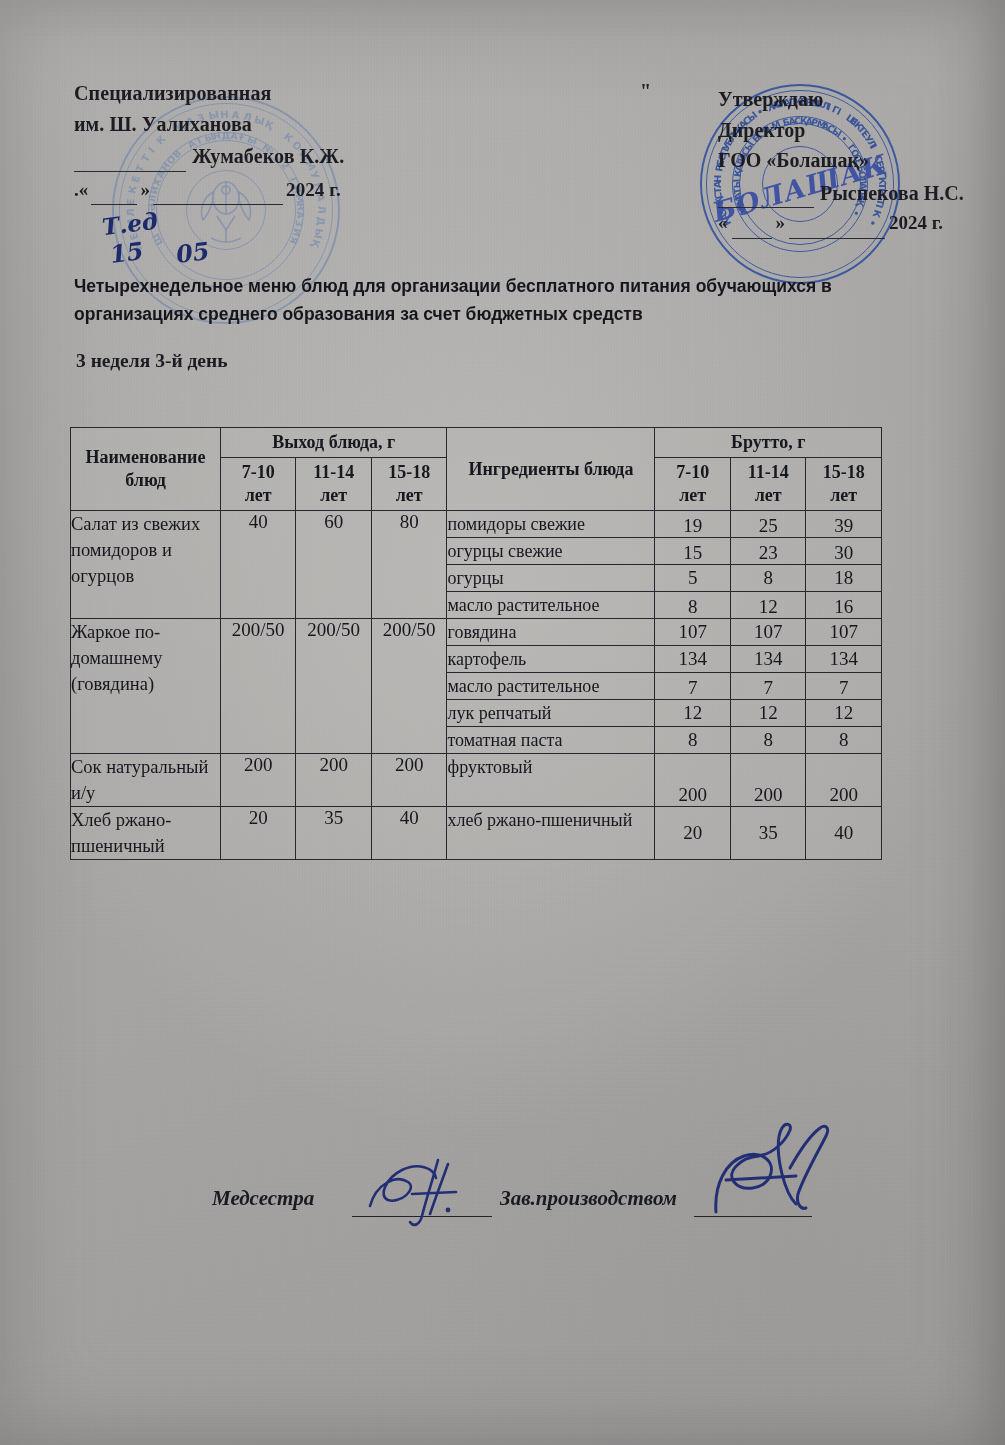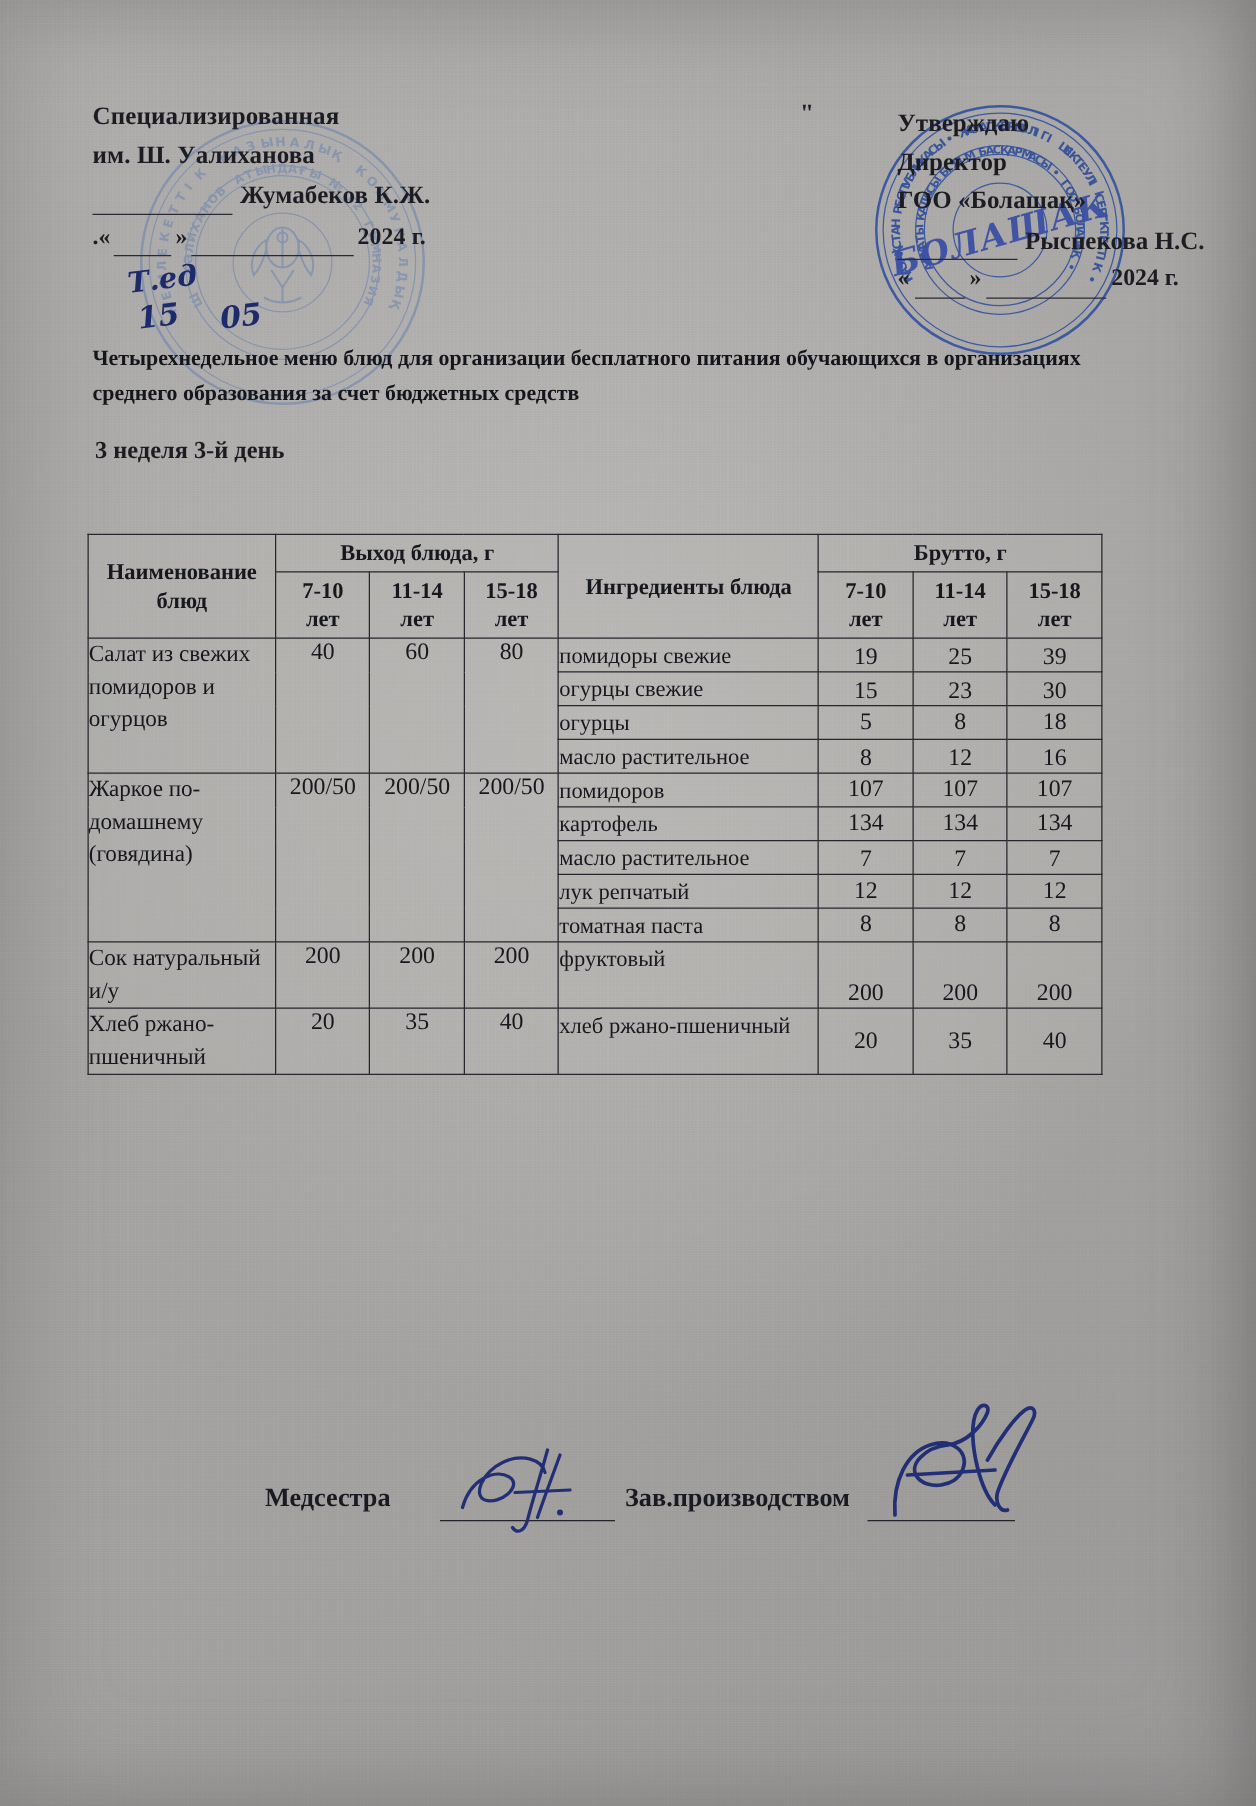--- a/index.html
+++ b/index.html
@@ -67,21 +67,21 @@
 
   .stamp-scrawl{
     position:absolute;left:50%;top:52%;
     transform:translate(-50%,-50%) rotate(-16deg);
     font-family:"DejaVu Serif",serif;font-weight:700;font-style:italic;
     font-size:27px;letter-spacing:1px;color:#2d44a4;opacity:.95;white-space:nowrap;
   }
 
   
   .doc-title{position:absolute;left:74px;top:272px;width:812px;
-    font-family:Liberation Serif, serif;font-weight:700;font-size:17.5px;line-height:28px;color:#15151c;}
+    font-family:Liberation Sans, sans-serif;font-weight:700;font-size:17.5px;line-height:28px;color:#15151c;}
   .week-day{position:absolute;left:76px;top:347px;width:200px;font-size:19.5px;line-height:27px;font-weight:700;}
 
   
   table.menu{
     position:absolute;left:70px;top:427px;width:812px;
     border-collapse:collapse;
     font-size:18px;
     background:rgba(186,184,182,0.30);
   }
   table.menu th, table.menu td{
@@ -99,21 +99,21 @@
   .c-name{width:140px;vertical-align:top;padding:4px 3px 4px 5px;line-height:26px;font-size:18.5px;}
   .c-out{width:68px;text-align:center;vertical-align:top;padding-top:6px;font-size:19px;}
   .c-ing{vertical-align:top;padding:4px 4px 4px 5px;line-height:26px;font-size:18px;}
   .c-val{width:68px;text-align:center;vertical-align:bottom;padding-bottom:7px;font-size:19px;}
   .c-val.mid{vertical-align:middle;padding-bottom:0;}
   .blockline td,.blockline th{border-top-width:2.4px;}
   .tbl-outer-top{border-top-width:2.4px;}
 
   
   .footer{position:absolute;left:0;top:1160px;width:1005px;height:70px;}
-  .f-label{position:absolute;font-family:"Liberation Serif",serif;font-weight:700;font-size:21px;color:#1a1a22;}
+  .f-label{position:absolute;font-family:"Liberation Serif",serif;font-style:italic;font-weight:700;font-size:21px;color:#1a1a22;}
   .f-line{position:absolute;border-bottom:1.7px solid #23232b;height:0;}
 </style>
 </head>
 <body>
 
 <div class="paper"></div>
 <div class="noise"></div>
 
 <div class="stamp stamp-l">
   <div class="ring" style="inset:0;"></div>
@@ -415,21 +415,21 @@
         <td class="c-ing">масло растительное</td>
         <td class="c-val">8</td>
         <td class="c-val">12</td>
         <td class="c-val">16</td>
       </tr>
       <tr class="blockline">
         <td class="c-name" rowspan="5">Жаркое по-домашнему (говядина)</td>
         <td class="c-out" rowspan="5">200/50</td>
         <td class="c-out" rowspan="5">200/50</td>
         <td class="c-out" rowspan="5">200/50</td>
-        <td class="c-ing">помидоров</td>
+        <td class="c-ing">говядина</td>
         <td class="c-val mid">107</td>
         <td class="c-val mid">107</td>
         <td class="c-val mid">107</td>
       </tr>
       <tr>
         <td class="c-ing">картофель</td>
         <td class="c-val mid">134</td>
         <td class="c-val mid">134</td>
         <td class="c-val mid">134</td>
       </tr>

